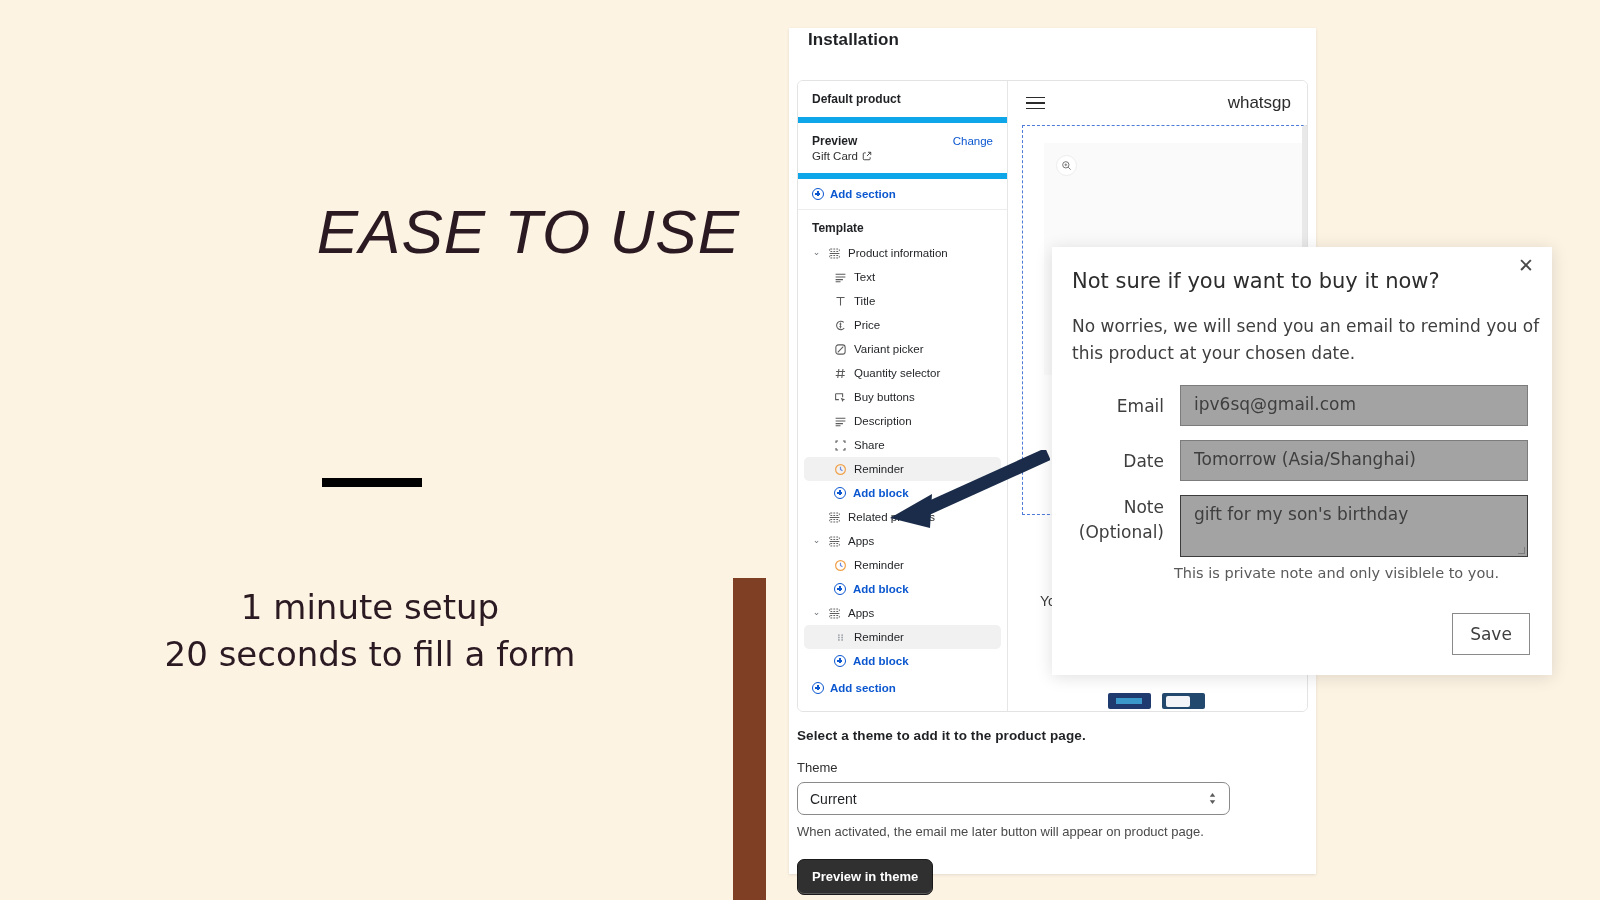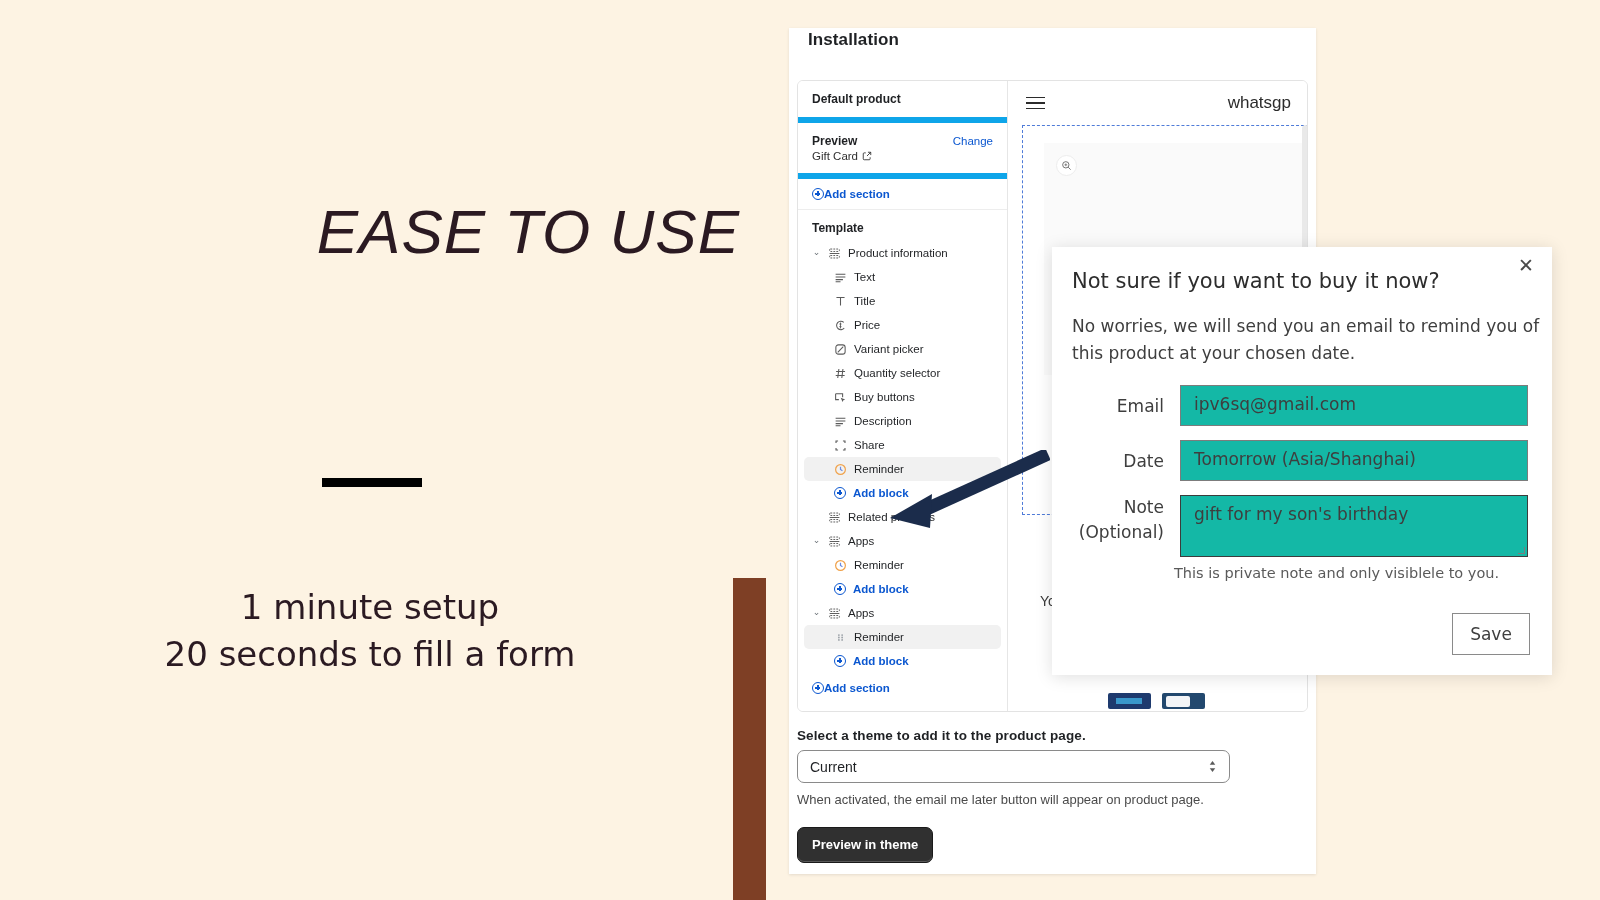--- a/index.html
+++ b/index.html
@@ -93,21 +93,21 @@
   }
   .sb-sec {
     padding: 11px 14px 11px 14px;
     border-bottom: 6px solid #0ea5e9;
   }
   .sb-strong { font-size: 12px; font-weight: bold; color: #1F2124; }
   .sb-row { display: flex; justify-content: space-between; align-items: baseline; }
   .sb-sub { font-size: 11.5px; color: #303030; margin-top: 2px; display:flex; gap:4px; align-items:center;}
   .sb-link { font-size: 11.5px; color: #0B57D0; }
   .sb-addline {
-    display: flex; align-items: flex-start; 
+    display: flex; align-items: flex-start; gap: 6px;
     font-size: 11.5px; color: #0B57D0; font-weight: bold;
     padding: 9px 14px;
     border-bottom: 1px solid #EDEDED;
   }
   .sb-addline.no-border { border-bottom: none; }
   .plus-ico {
     width: 12px; height: 12px; border-radius: 50%;
     border: 1.4px solid #0B57D0; position: relative; flex: none;
   }
   .plus-ico::before, .plus-ico::after {
@@ -244,21 +244,21 @@
     position:absolute; left:20px; top:66px; width:470px;
     font-size:17px; line-height:27px; color:#3E3E3E;
   }
   .field-row { position:absolute; display:flex; align-items:flex-start; }
   .field-label {
     width: 118px; text-align:right; font-size:17px; color:#3E3E3E;
     padding-right: 16px; padding-top: 9px; line-height: 25px;
   }
   .field-label.two { padding-top: 0; }
   .field-box {
-    border: 1px solid #7C7C7C; background:#14b8a6;
+    border: 1px solid #7C7C7C; background:#a3a3a3;
     font-size: 17px; color:#3E3E3E;
     padding: 8px 0 8px 13px;
   }
   #email-row { left: 10px; top: 138px; }
   #email-box { width: 348px; height: 41px; }
   #date-row { left: 10px; top: 193px; }
   #date-box { width: 348px; height: 41px; }
   #note-row { left: 10px; top: 248px; }
   #note-box {
     width: 348px; height: 62px; border:1.6px solid #3C3C3C; position:relative;
@@ -519,20 +519,21 @@
 
       <div id="store-scrollbar"></div>
       <div id="you-text">Yo</div>
       <div class="pay-badge" id="pay-1"></div>
       <div class="pay-badge" id="pay-2"></div>
     </div>
   </div>
 
   <div id="theme-sec">
     <div id="theme-heading">Select a theme to add it to the product page.</div>
+    <div id="theme-label">Theme</div>
     <div id="theme-select">
       <span>Current</span>
       <svg width="11" height="15" viewBox="0 0 12 16">
         <path d="M6 2L9 6H3z" fill="#5A5A5A"></path>
           <path d="M6 14L3 10h6z" fill="#5A5A5A"></path>
       </svg>
     </div>
     <div id="theme-help">When activated, the email me later button will appear on product page.</div>
     <div id="preview-btn">Preview in theme</div>
   </div>

